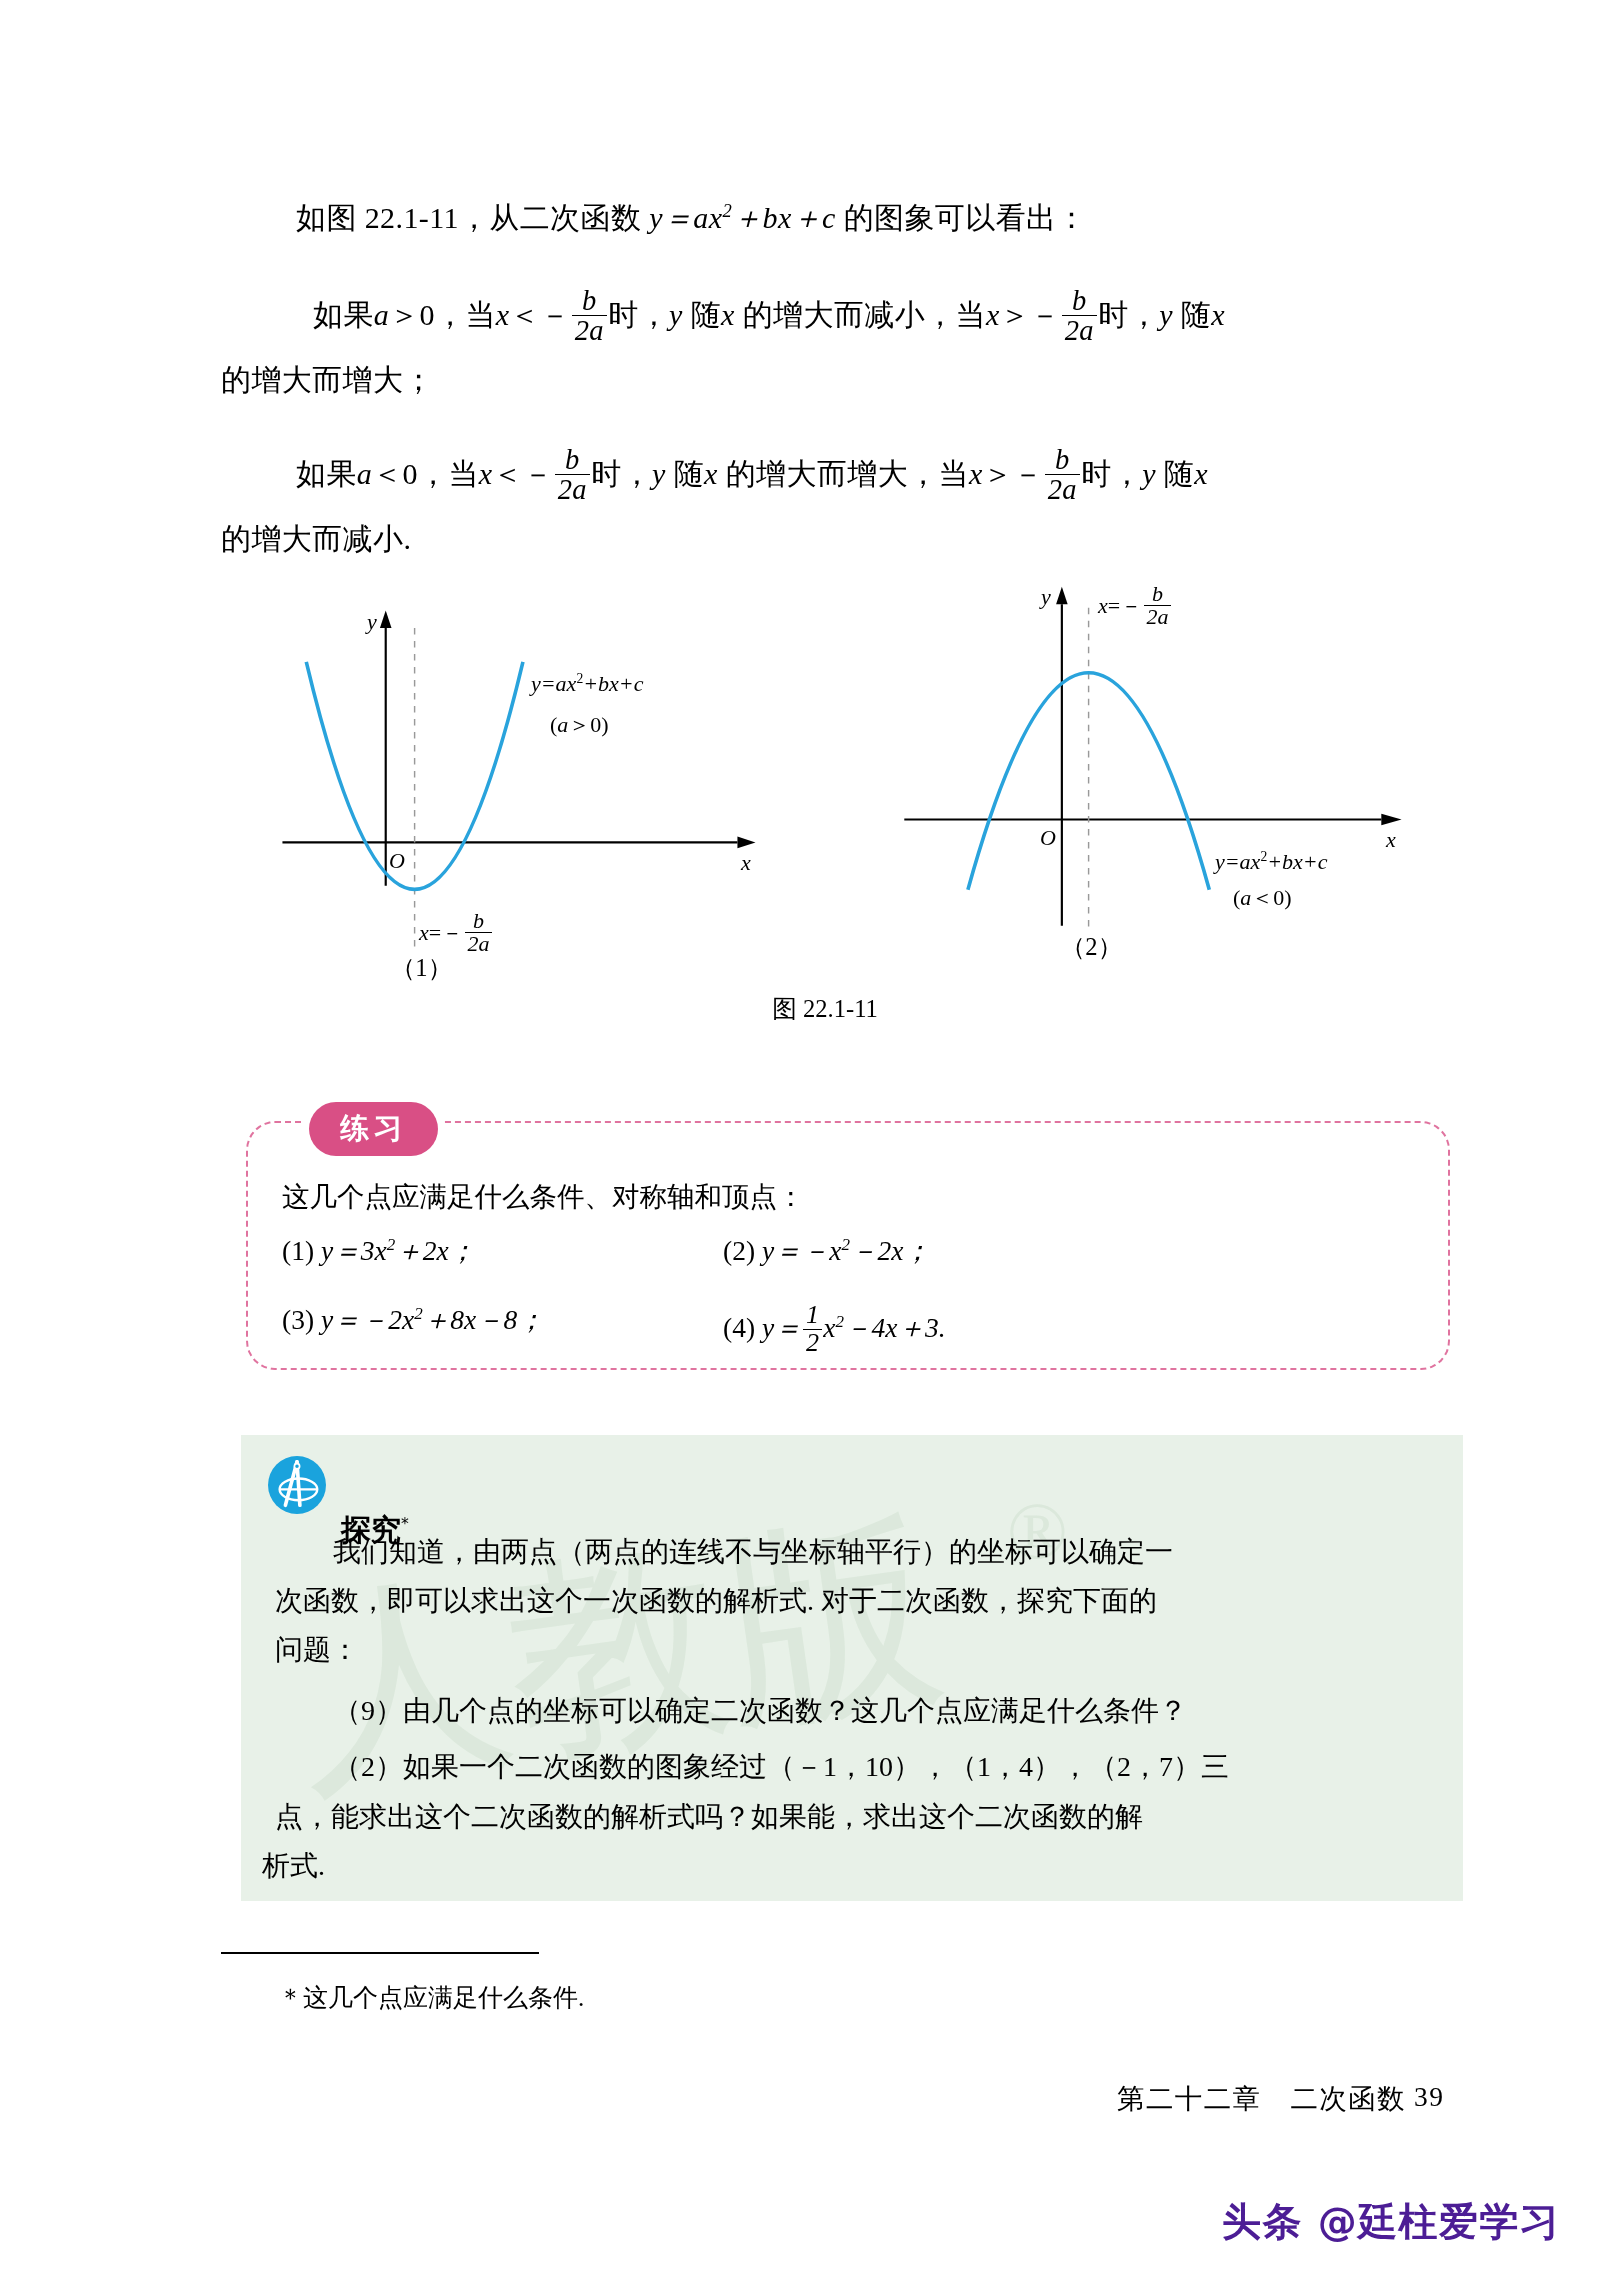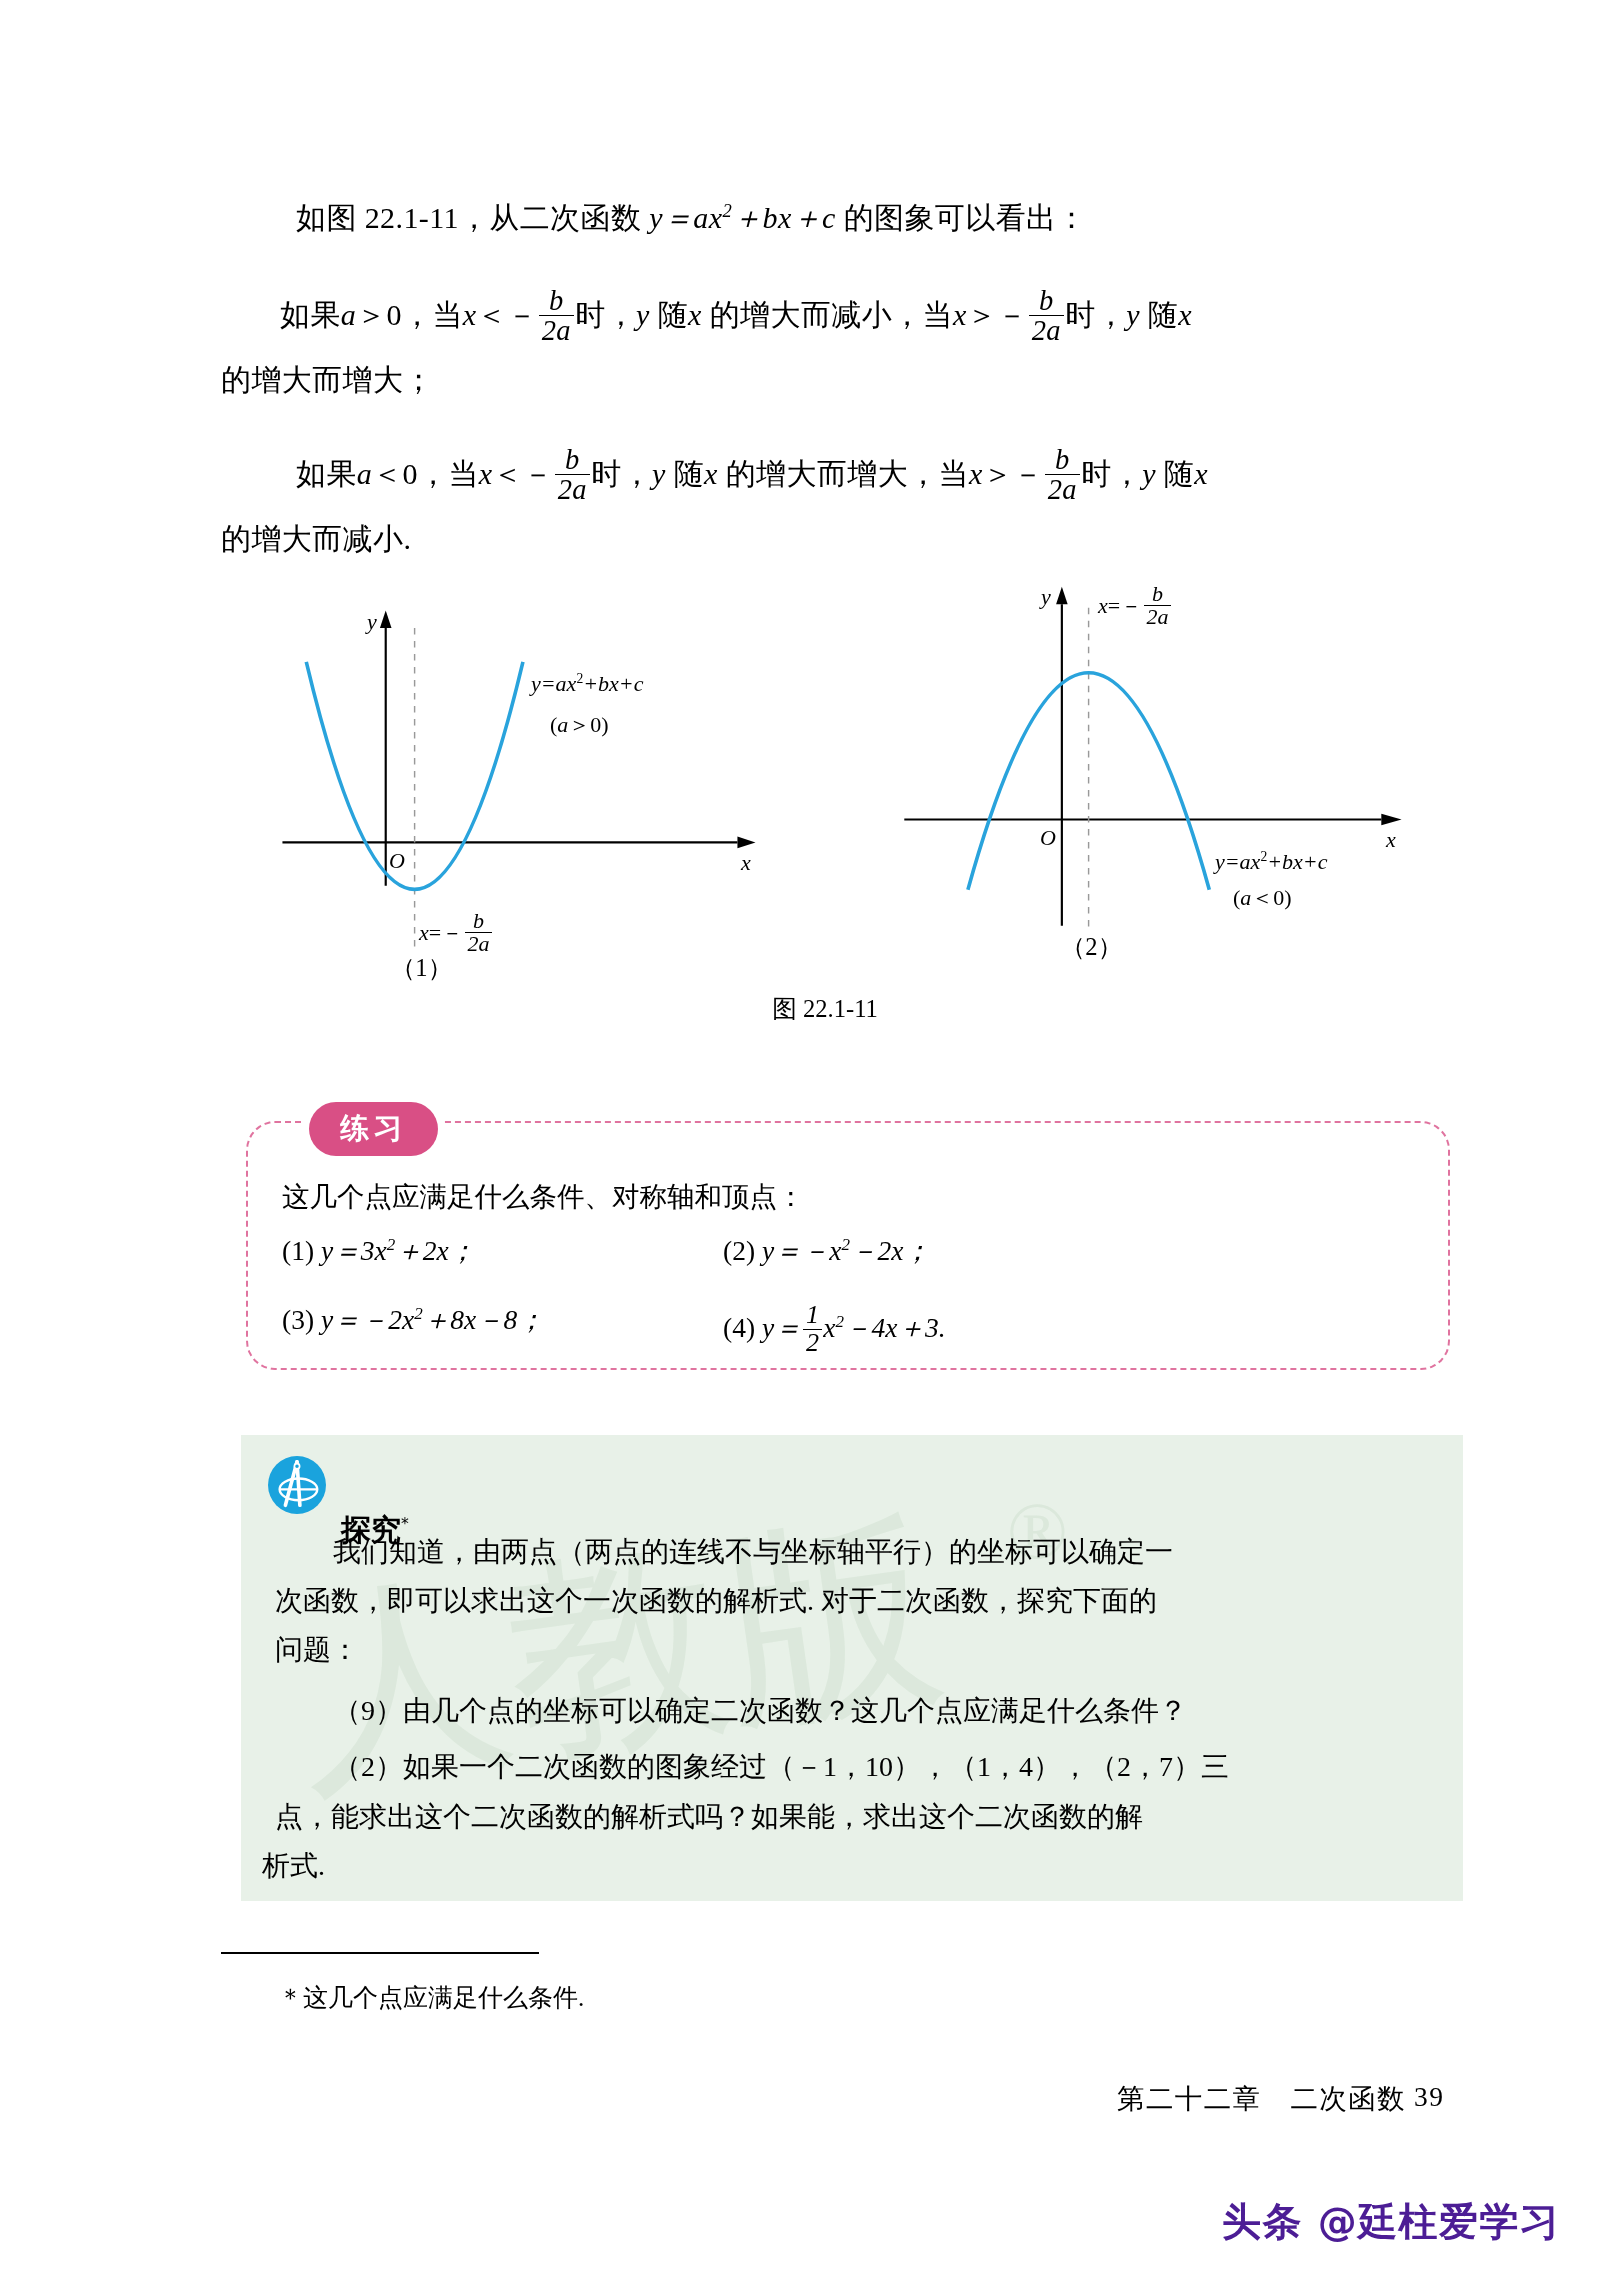--- a/index.html
+++ b/index.html
@@ -173,21 +173,21 @@
 </style>
 </head>
 <body>
 
 <div class="page">
 
   <div class="bodytext" style="left:296px; top:202px;">
     <span>如图 22.1-11，从二次函数 </span><span class="mi">y＝ax<sup class="exp">2</sup>＋bx＋c</span><span> 的图象可以看出：</span>
   </div>
 
-  <div class="bodytext" style="left:280px; top:286px;">
+  <div class="bodytext" style="left:313px; top:286px;">
     <span>如果</span><span class="mi">a</span><span>＞0，当</span><span class="mi">x</span><span>＜－</span><span class="frac"><span class="num">b</span><span class="den">2a</span></span><span>时，</span><span class="mi">y</span><span> 随</span><span class="mi">x</span><span> 的增大而减小，当</span><span class="mi">x</span><span>＞－</span><span class="frac"><span class="num">b</span><span class="den">2a</span></span><span>时，</span><span class="mi">y</span><span> 随</span><span class="mi">x</span>
   </div>
   <div class="bodytext" style="left:221px; top:365px;">的增大而增大；</div>
 
   <div class="bodytext" style="left:296px; top:445px;">
     <span>如果</span><span class="mi">a</span><span>＜0，当</span><span class="mi">x</span><span>＜－</span><span class="frac"><span class="num">b</span><span class="den">2a</span></span><span>时，</span><span class="mi">y</span><span> 随</span><span class="mi">x</span><span> 的增大而增大，当</span><span class="mi">x</span><span>＞－</span><span class="frac"><span class="num">b</span><span class="den">2a</span></span><span>时，</span><span class="mi">y</span><span> 随</span><span class="mi">x</span>
   </div>
   <div class="bodytext" style="left:221px; top:524px;">的增大而减小.</div>
 
   <div class="figwrap" style="left:282px; top:586px; width:492px; height:390px;">

